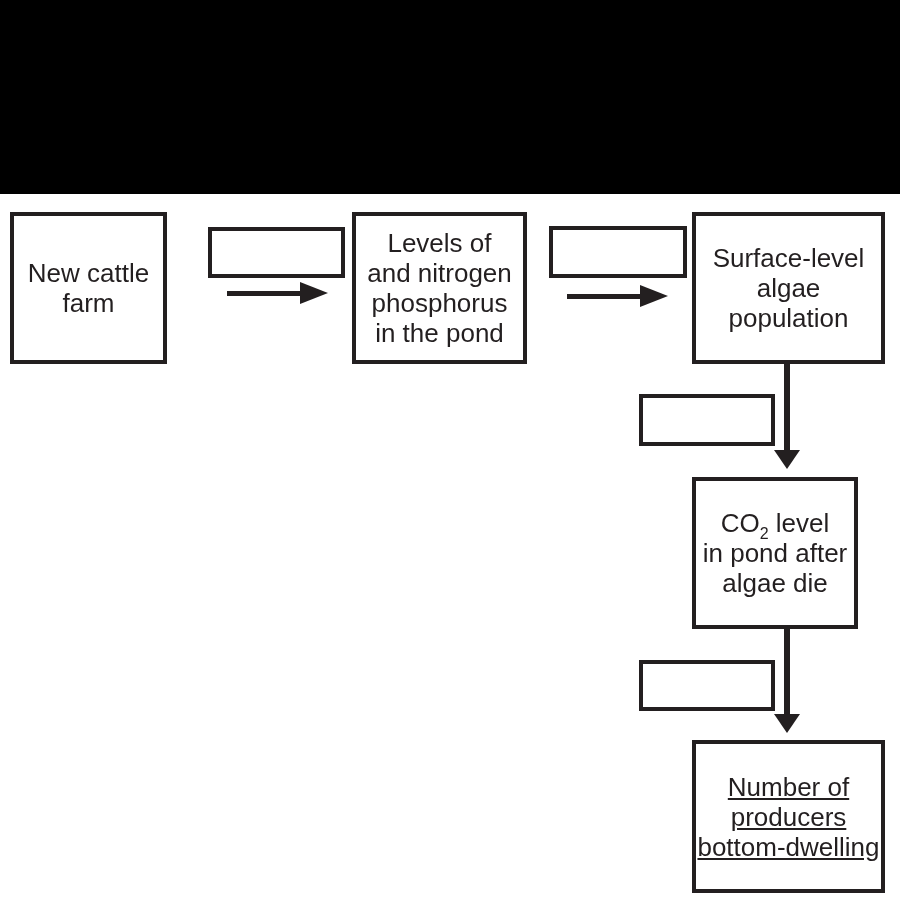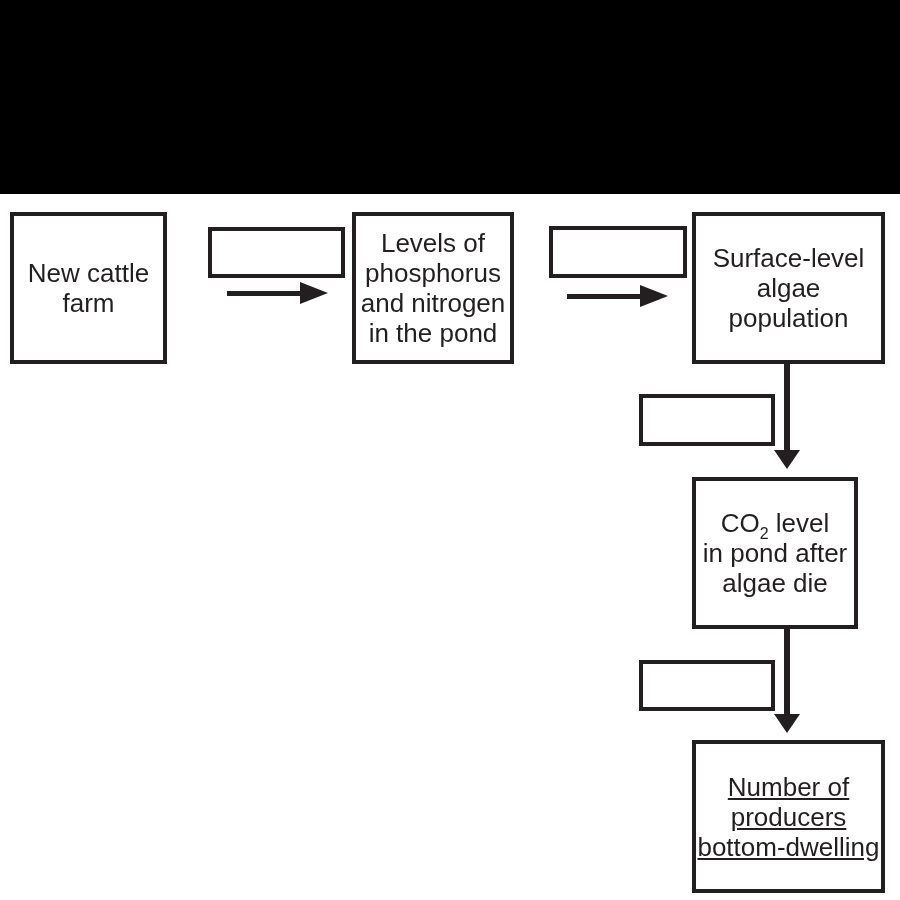--- a/index.html
+++ b/index.html
@@ -48,21 +48,21 @@
   .head-down {
     position: absolute; width: 0; height: 0;
     border-left: 13px solid transparent;
     border-right: 13px solid transparent;
     border-top: 19px solid #231f20;
   }
   sub.s2 { font-size: 16px; line-height: 0; vertical-align: -7px; }
 
   
   .n-farm    { left: 10px;  top: 212px; width: 157px; height: 152px; }
-  .n-levels  { left: 352px; top: 212px; width: 162px; height: 152px; }
+  .n-levels  { left: 352px; top: 212px; width: 175px; height: 152px; }
   .n-algae   { left: 692px; top: 212px; width: 193px; height: 152px; }
   .n-co2     { left: 692px; top: 477px; width: 166px; height: 152px; }
   .n-bottom  { left: 692px; top: 740px; width: 193px; height: 153px; text-decoration: underline; }
 
   
   .a-1 { left: 208px; top: 227px; width: 137px; height: 51px; }
   .a-2 { left: 549px; top: 226px; width: 138px; height: 52px; }
   .a-3 { left: 639px; top: 394px; width: 136px; height: 52px; }
   .a-4 { left: 639px; top: 660px; width: 136px; height: 51px; }
 
@@ -90,22 +90,22 @@
 
   <div class="answer-box a-1"></div>
 
   <div>
     <div class="shaft-h ar1-shaft"></div>
     <div class="head-right ar1-head"></div>
   </div>
 
   <div class="node n-levels">
     <div>Levels of</div>
+    <div>and nitrogen</div>
     <div>phosphorus</div>
-    <div>and nitrogen</div>
     <div>in the pond</div>
   </div>
 
   <div class="answer-box a-2"></div>
 
   <div>
     <div class="shaft-h ar2-shaft"></div>
     <div class="head-right ar2-head"></div>
   </div>
 

